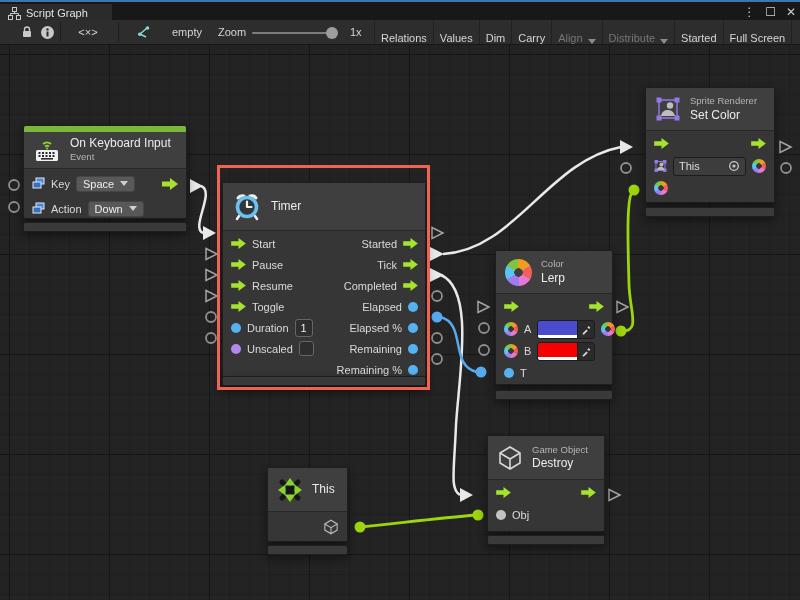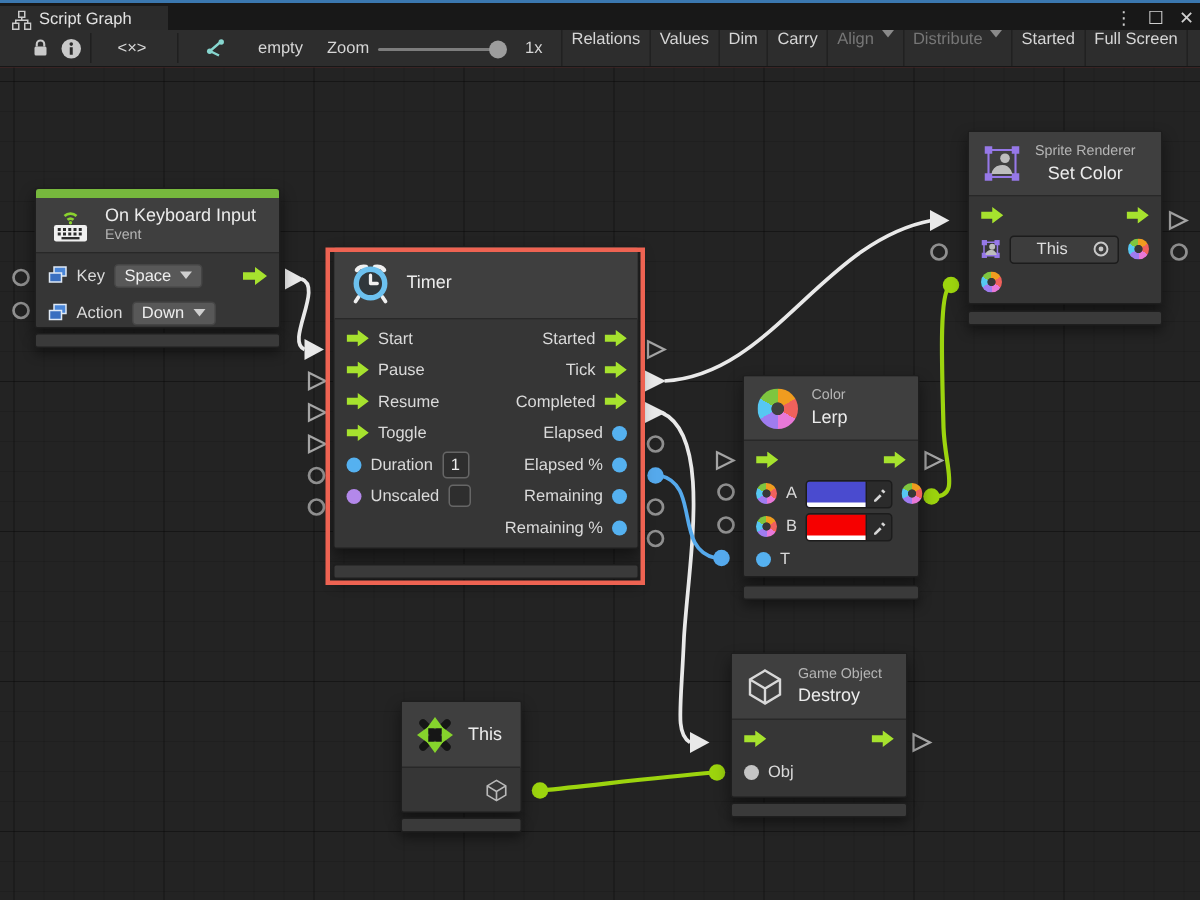--- a/index.html
+++ b/index.html
@@ -15,21 +15,21 @@
   .winctl span { cursor:default; line-height:16px; }
 
   
   .toolbar { position:absolute; left:0; top:20px; width:800px; height:25px; background:#2d2d2d; border-bottom:1px solid #171717; }
   .tb-abs { position:absolute; top:0; height:24px; display:flex; align-items:center; }
   .tb-sep { position:absolute; top:2px; width:1px; height:20px; background:#1f1f1f; }
   .tb-text { font-size:11px; color:#d6d6d6; white-space:nowrap; }
   .zoom-track { position:absolute; top:12px; left:252px; width:84px; height:2px; background:#7d7d7d; border-radius:1px; }
   .zoom-knob { position:absolute; top:-5px; right:-2px; width:12px; height:12px; border-radius:50%; background:#9d9d9d; }
   .tb-buttons { position:absolute; left:374px; top:0; right:0; height:24px; display:flex; align-items:stretch; }
-  .tb-btn { display:flex; align-items:flex-start; padding:0 6px; font-size:11px; color:#d6d6d6; border-left:1px solid #212121; white-space:nowrap; }
+  .tb-btn { display:flex; align-items:flex-end; padding:0 6px; font-size:11px; color:#d6d6d6; border-left:1px solid #212121; white-space:nowrap; }
   .tb-btn.disabled { color:#767676; }
   .caret { width:0; height:0; border-left:4px solid transparent; border-right:4px solid transparent; border-top:5px solid #8a8a8a; margin-left:5px; }
 
   
   .canvas { position:absolute; left:0; top:45px; width:800px; height:555px; background-color:#232323;
     background-image:
       linear-gradient(rgba(0,0,0,0.28) 1px, transparent 1px),
       linear-gradient(90deg, rgba(0,0,0,0.28) 1px, transparent 1px),
       linear-gradient(rgba(0,0,0,0.12) 1px, transparent 1px),
       linear-gradient(90deg, rgba(0,0,0,0.12) 1px, transparent 1px);
@@ -261,21 +261,21 @@
         </svg>
         <span class="plabel">Action</span>
         <span class="dropdown">
           <span>Down</span>
             <span class="caret"></span>
         </span>
       </div>
     </div>
     <div class="node-footer" style="left:23px; top:177px; width:164px;"></div>
 
-    <div class="node" style="left:222px; top:119px; width:204px; height:202px;">
+    <div class="node" style="left:222px; top:137px; width:204px; height:202px;">
       <div class="nhead" style="height:48px;">
         <svg width="30" height="30" viewBox="0 0 30 30">
           <path d="M6 6 a5 4 0 0 1 6 -2" fill="none" stroke="#f0f0f0" stroke-width="3" stroke-linecap="round"></path>
           <path d="M24 6 a5 4 0 0 0 -6 -2" fill="none" stroke="#f0f0f0" stroke-width="3" stroke-linecap="round"></path>
           <path d="M7 24 l-2 3 M23 24 l2 3" stroke="#f0f0f0" stroke-width="2.5" stroke-linecap="round"></path>
           <circle cx="15" cy="15" r="9.5" fill="#30373b" stroke="#6cc1ef" stroke-width="3.6"></circle>
           <path d="M15 15 V9.5 M15 15 H19.5" stroke="#f0f0f0" stroke-width="2.2" stroke-linecap="round"></path>
         </svg>
         <div class="ntitle">Timer</div>
       </div>
@@ -404,21 +404,21 @@
           </span>
         </span>
       </div>
       <div class="nrow" style="height:22px;">
         <span class="dot blue"></span>
         <span class="plabel">T</span>
       </div>
     </div>
     <div class="node-footer" style="left:495px; top:345px; width:118px;"></div>
 
-    <div class="node" style="left:645px; top:42px; width:130px; height:116px;text-align:center;">
+    <div class="node" style="left:645px; top:42px; width:130px; height:116px;">
       <div class="nhead" style="height:43px;">
         <svg width="26" height="26" viewBox="0 0 26 26">
           <path d="M4 4 H22 V22 H4 Z" fill="none" stroke="#9678e8" stroke-width="1.4"></path>
           <rect x="1.5" y="1.5" width="5" height="5" fill="#9678e8"></rect>
             <rect x="19.5" y="1.5" width="5" height="5" fill="#9678e8"></rect>
           <rect x="1.5" y="19.5" width="5" height="5" fill="#9678e8"></rect>
             <rect x="19.5" y="19.5" width="5" height="5" fill="#9678e8"></rect>
           <circle cx="15" cy="9.5" r="3.2" fill="#bdbdbd"></circle>
           <path d="M6 20 a7 7 0 0 1 13 -2.5 l1 2.5 z" fill="#bdbdbd"></path>
         </svg>

